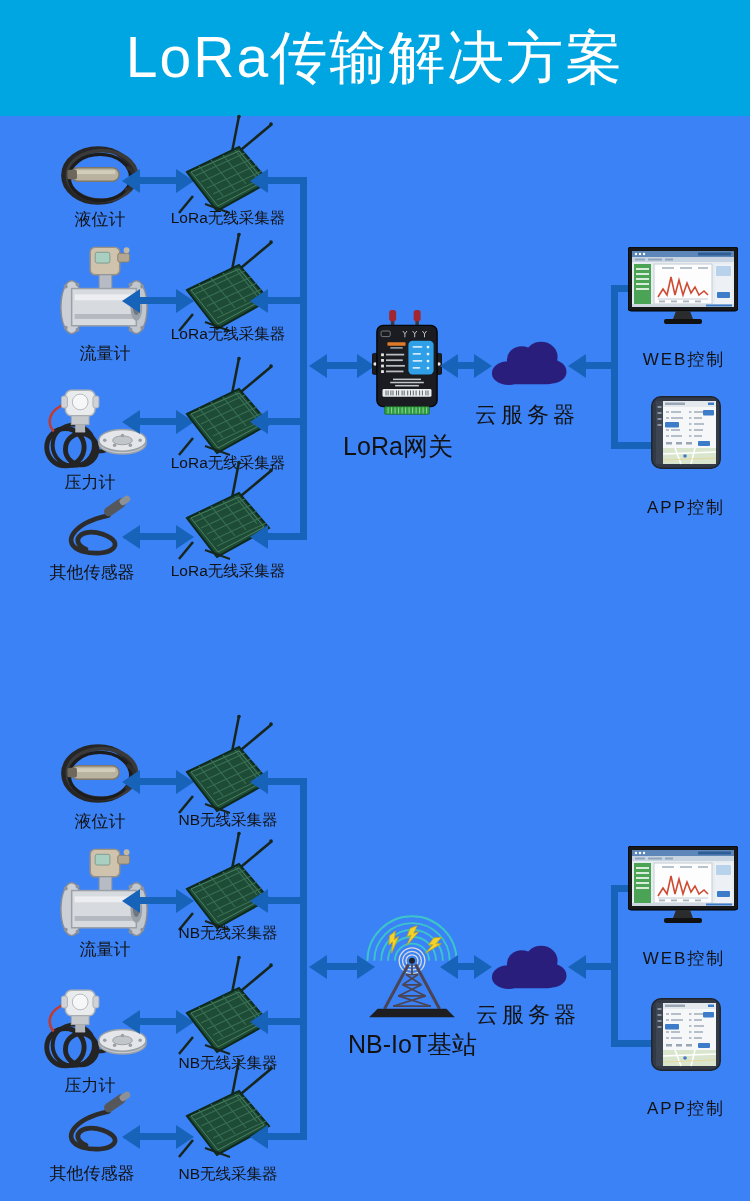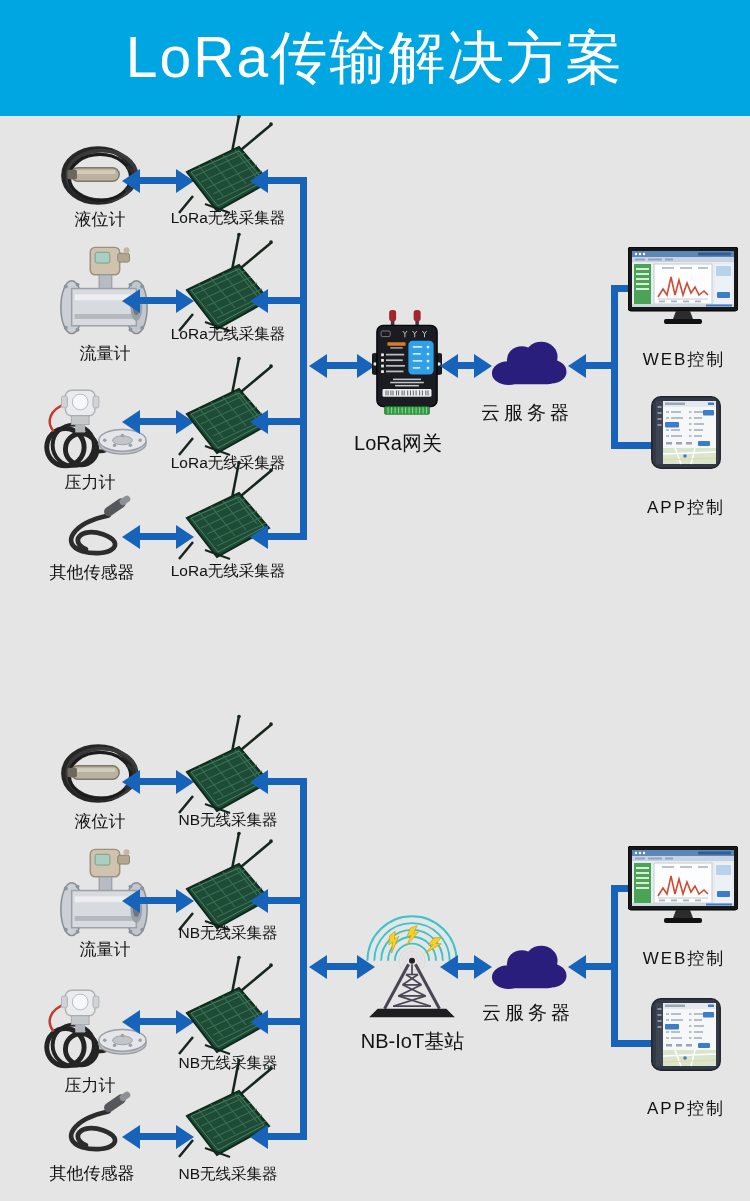--- a/index.html
+++ b/index.html
@@ -1,28 +1,28 @@
 <!DOCTYPE html>
 <html style="--banner: #00A6E2; --arrow: #1763BA;"><head>
 <meta charset="utf-8">
 <style>
   :root { --banner:#00A6E2; --arrow:#1763BA; --ink:#121212; }
   * { box-sizing:border-box; margin:0; padding:0; }
   body { background:#fff; }
-  .page { position:relative; width:750px; height:1201px; background:#e5e5e5; overflow:hidden;
+  .page { position:relative; width:750px; height:1201px; background:#3b82f6; overflow:hidden;
           font-family:"Liberation Sans","DejaVu Sans",sans-serif; color:var(--ink); }
   .abs { position:absolute; }
   .banner { position:absolute; left:0; width:750px; background:var(--banner);
             display:flex; align-items:center; justify-content:center; }
   .banner-title { color:#ffffff; font-size:57px; font-weight:500; letter-spacing:2px; white-space:nowrap; }
   .lbl { position:absolute; text-align:center; font-weight:400; color:var(--ink); white-space:nowrap; }
   .lbl-sensor { font-size:17px; }
   .lbl-collector { font-size:15.5px; }
-  .lbl-hub { font-size:20px; }
-  .lbl-cloud { font-size:19px; letter-spacing:4px; }
+  .lbl-hub { font-size:25px; }
+  .lbl-cloud { font-size:22px; letter-spacing:4px; }
   .lbl-ctrl { font-size:17px; letter-spacing:2px;margin-top:21px; }
   
   .bar { position:absolute; height:7px; background:var(--arrow); }
   .head { position:absolute; top:50%; transform:translateY(-50%); width:0; height:0;
           border-top:12px solid transparent; border-bottom:12px solid transparent; }
   .head.hl { left:-18px; border-right:18px solid var(--arrow); }
   .head.hr { right:-18px; border-left:18px solid var(--arrow); }
   .vline { position:absolute; width:7px; background:var(--arrow); }
   .hline { position:absolute; height:7px; background:var(--arrow); }
 </style>

